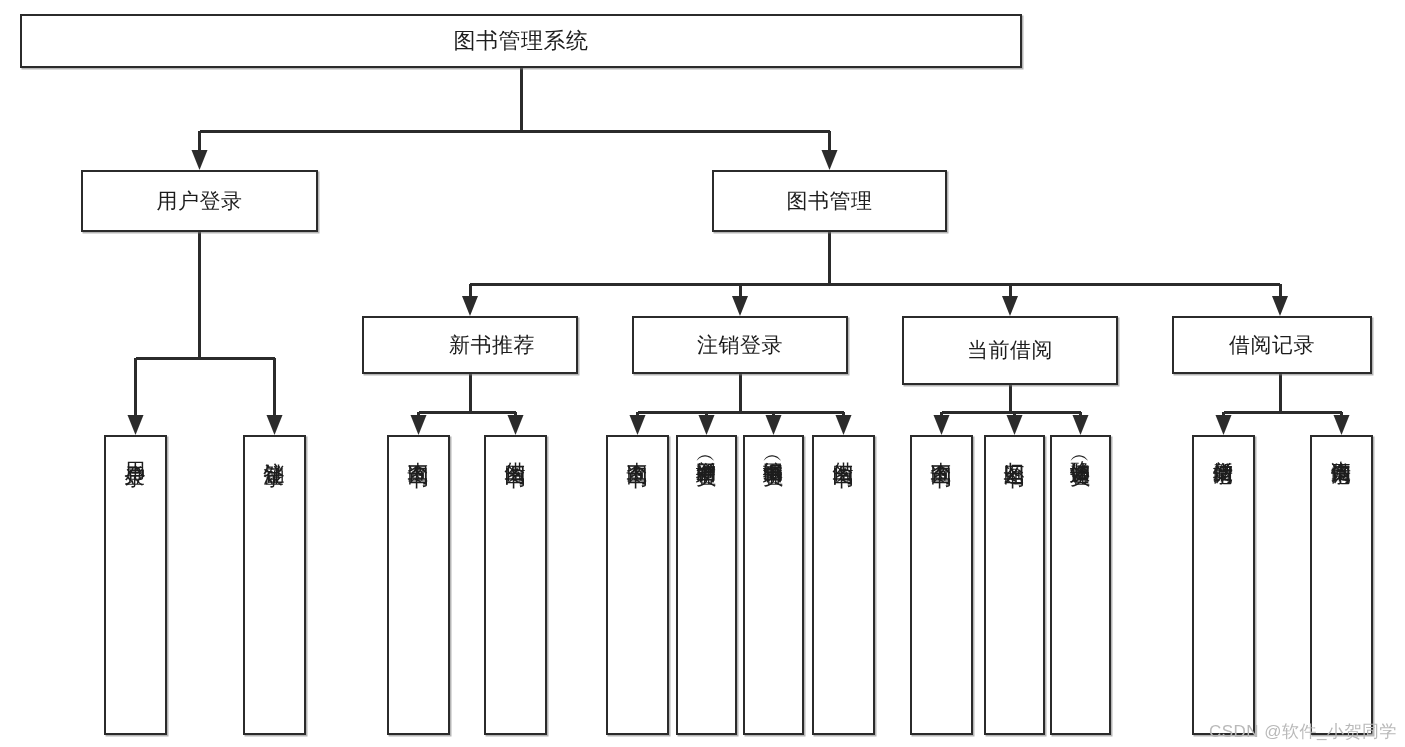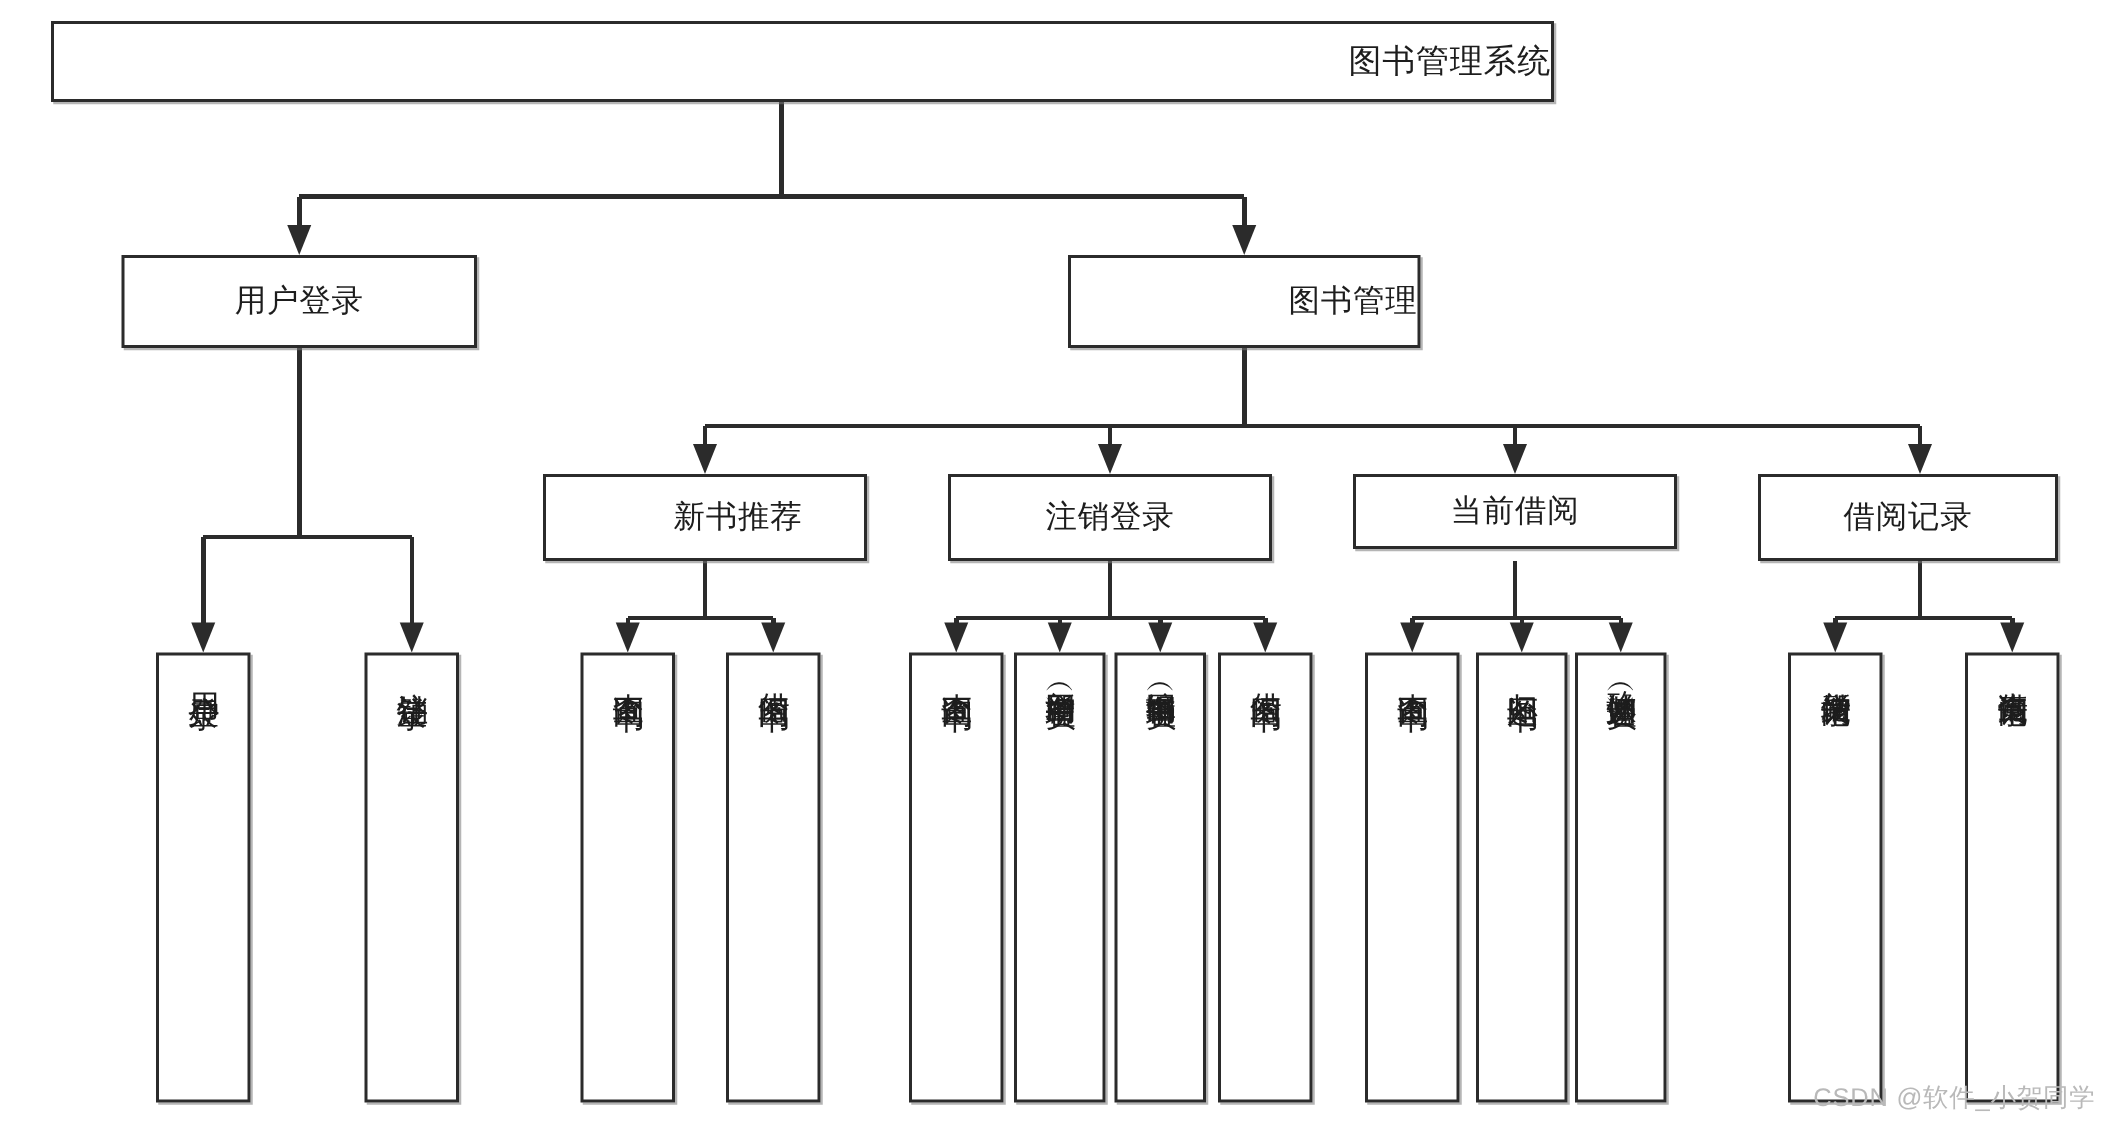--- a/index.html
+++ b/index.html
@@ -135,36 +135,36 @@
       <line x1="1080.5" y1="412" x2="1080.5" y2="416" stroke="#2b2b2b" stroke-width="3" shape-rendering="crispEdges"></line>
       <polygon points="1072.5,415 1088.5,415 1080.5,435" fill="#2b2b2b"></polygon>
       <line x1="1280" y1="374" x2="1280" y2="412" stroke="#2b2b2b" stroke-width="3" shape-rendering="crispEdges"></line>
       <line x1="1223.5" y1="412" x2="1341.5" y2="412" stroke="#2b2b2b" stroke-width="3" shape-rendering="crispEdges"></line>
       <line x1="1223.5" y1="412" x2="1223.5" y2="416" stroke="#2b2b2b" stroke-width="3" shape-rendering="crispEdges"></line>
       <polygon points="1215.5,415 1231.5,415 1223.5,435" fill="#2b2b2b"></polygon>
       <line x1="1341.5" y1="412" x2="1341.5" y2="416" stroke="#2b2b2b" stroke-width="3" shape-rendering="crispEdges"></line>
       <polygon points="1333.5,415 1349.5,415 1341.5,435" fill="#2b2b2b"></polygon>
     </svg>
   <div id="nodes">
-      <div class="node horiz root" id="n-root" style="left: 34px; top: 14px; width: 1002px; height: 54px; justify-content: flex-end;">
+      <div class="node horiz root" id="n-root" style="left: 20px; top: 14px; width: 1002px; height: 54px;">
         <span class="label">图书管理系统</span>
       </div>
       <div class="node horiz" id="n-user-login" style="left: 81px; top: 170px; width: 237px; height: 62px;">
         <span class="label">用户登录</span>
       </div>
-      <div class="node horiz" id="n-book-manage" style="left: 712px; top: 170px; width: 235px; height: 62px; justify-content: flex-end;">
+      <div class="node horiz" id="n-book-manage" style="left: 712px; top: 170px; width: 235px; height: 62px;">
         <span class="label">图书管理</span>
       </div>
       <div class="node horiz" id="n-new-book-rec" style="left: 362px; top: 316px; width: 216px; height: 58px; padding-left: 44px;">
         <span class="label">新书推荐</span>
       </div>
       <div class="node horiz" id="n-book-borrow" style="left: 632px; top: 316px; width: 216px; height: 58px;">
         <span class="label">注销登录</span>
       </div>
-      <div class="node horiz" id="n-current-borrow" style="left: 902px; top: 316px; width: 216px; height: 50px;">
+      <div class="node horiz" id="n-current-borrow" style="left: 902px; top: 316px; width: 216px; height: 69px;">
         <span class="label">当前借阅</span>
       </div>
       <div class="node horiz" id="n-borrow-record" style="left: 1172px; top: 316px; width: 200px; height: 58px;">
         <span class="label">借阅记录</span>
       </div>
       <div class="node vert" id="n-leaf-user-login" style="left: 104px; top: 435px; width: 63px; height: 300px;">
         <span class="label">用户登录</span>
       </div>
       <div class="node vert" id="n-leaf-logout" style="left: 243px; top: 435px; width: 63px; height: 300px;">
         <span class="label">注销登录</span>

